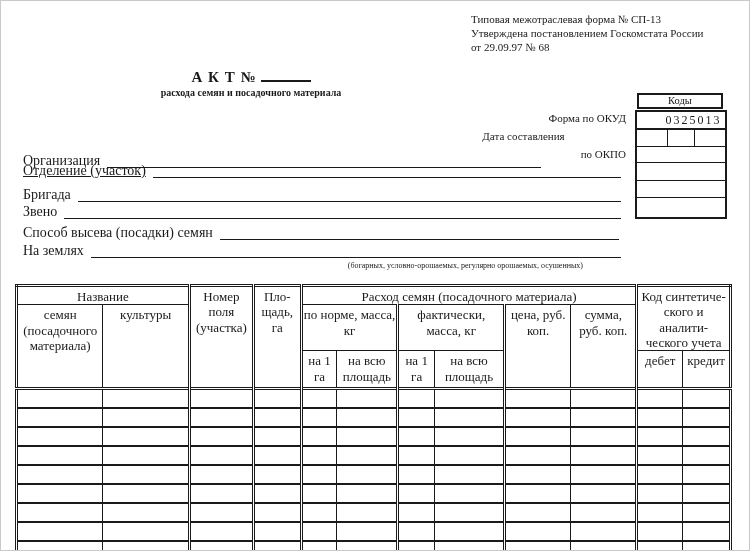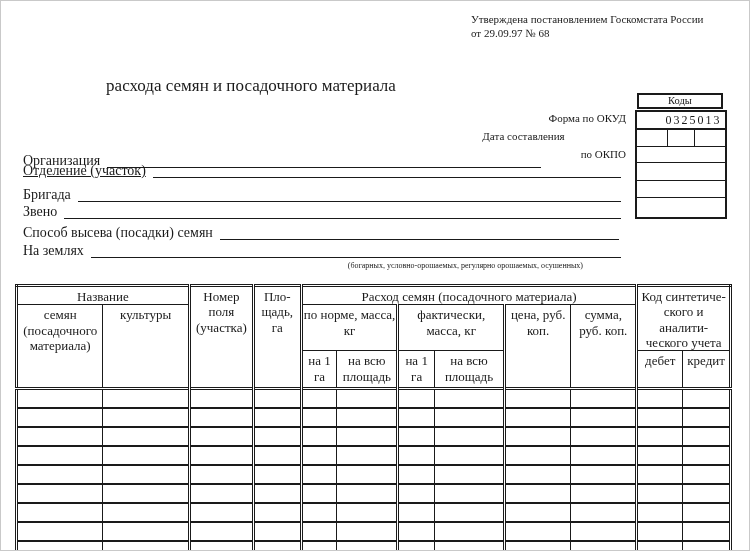--- a/index.html
+++ b/index.html
@@ -13,21 +13,21 @@
     font-family: "Liberation Serif", "DejaVu Serif", serif;
     color: #1a1a1a;
     overflow: hidden;
   }
   
   .form-info { position: absolute; left: 470px; top: 12px; font-size: 11px; line-height: 1.27; }
   
   .title-block { position: absolute; left: 85px; top: 66px; width: 330px; text-align: center; }
   .title-line1 { font-size: 15px; font-weight: bold; letter-spacing: 1px; }
   .title-blank { display: inline-block; width: 50px; height: 13px; border-bottom: 2px solid #1a1a1a; margin-left: 4px; }
-  .title-line2 { font-size: 17px; font-weight: normal; margin-top: 9px; }
+  .title-line2 { font-size: 10px; font-weight: bold; margin-top: 1px; }
   
   .okud-label { position: absolute; left: 420px; width: 205px; text-align: right; font-size: 11px; height: 16px; }
   .lbl-okud { top: 111px; }
   .lbl-date { top: 129px; text-align: center; }
   .lbl-okpo { top: 147px; }
   
   .codes-title { position: absolute; left: 636px; top: 92px; width: 86px; height: 16px;
     border: 2px solid #1a1a1a; box-sizing: border-box; text-align: center; font-size: 10.5px; line-height: 12px; }
   .codes-box { position: absolute; left: 634px; top: 109px; width: 92px; height: 109px;
     border: 2px solid #1a1a1a; box-sizing: border-box; display: flex; flex-direction: column; }
@@ -63,25 +63,27 @@
   .main-table tbody td { height: 17px; border-top: 2px solid #1a1a1a; border-bottom: 2px solid #1a1a1a; }
   .main-table tbody tr:first-child td { border-top: 3px double #1a1a1a; }
   .main-table .sep { border-left: 3px double #1a1a1a; }
 </style>
 </head>
 <body>
 
 <div class="page">
 
   <div class="form-info">
+    <div>Типовая межотраслевая форма № СП-13</div>
     <div>Утверждена постановлением Госкомстата России</div>
     <div>от 29.09.97 № 68</div>
   </div>
 
   <div class="title-block">
+    <div class="title-line1"><span>А К Т №</span><span class="title-blank"></span></div>
     <div class="title-line2">расхода семян и посадочного материала</div>
   </div>
 
   <div class="okud-label lbl-okud">Форма по ОКУД</div>
   <div class="okud-label lbl-date">Дата составления</div>
   <div class="okud-label lbl-okpo">по ОКПО</div>
 
   <div class="codes-title">Коды</div>
   <div class="codes-box">
     <div class="crow crow-code">0325013</div>

